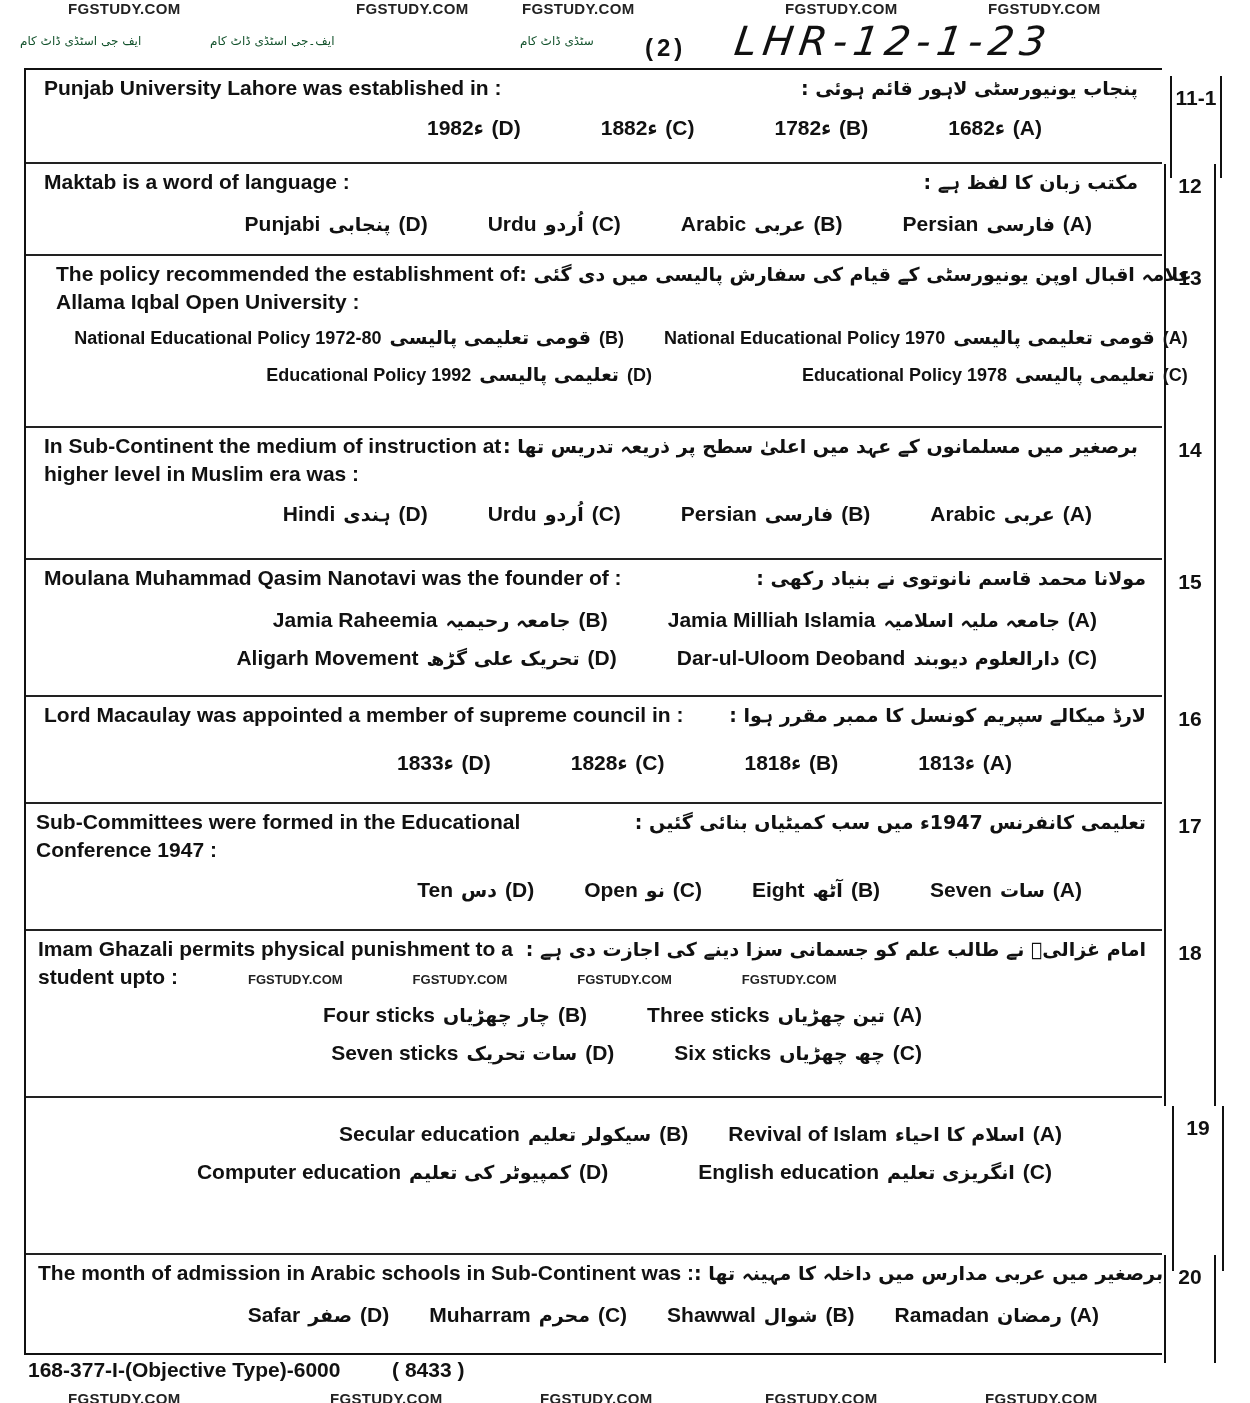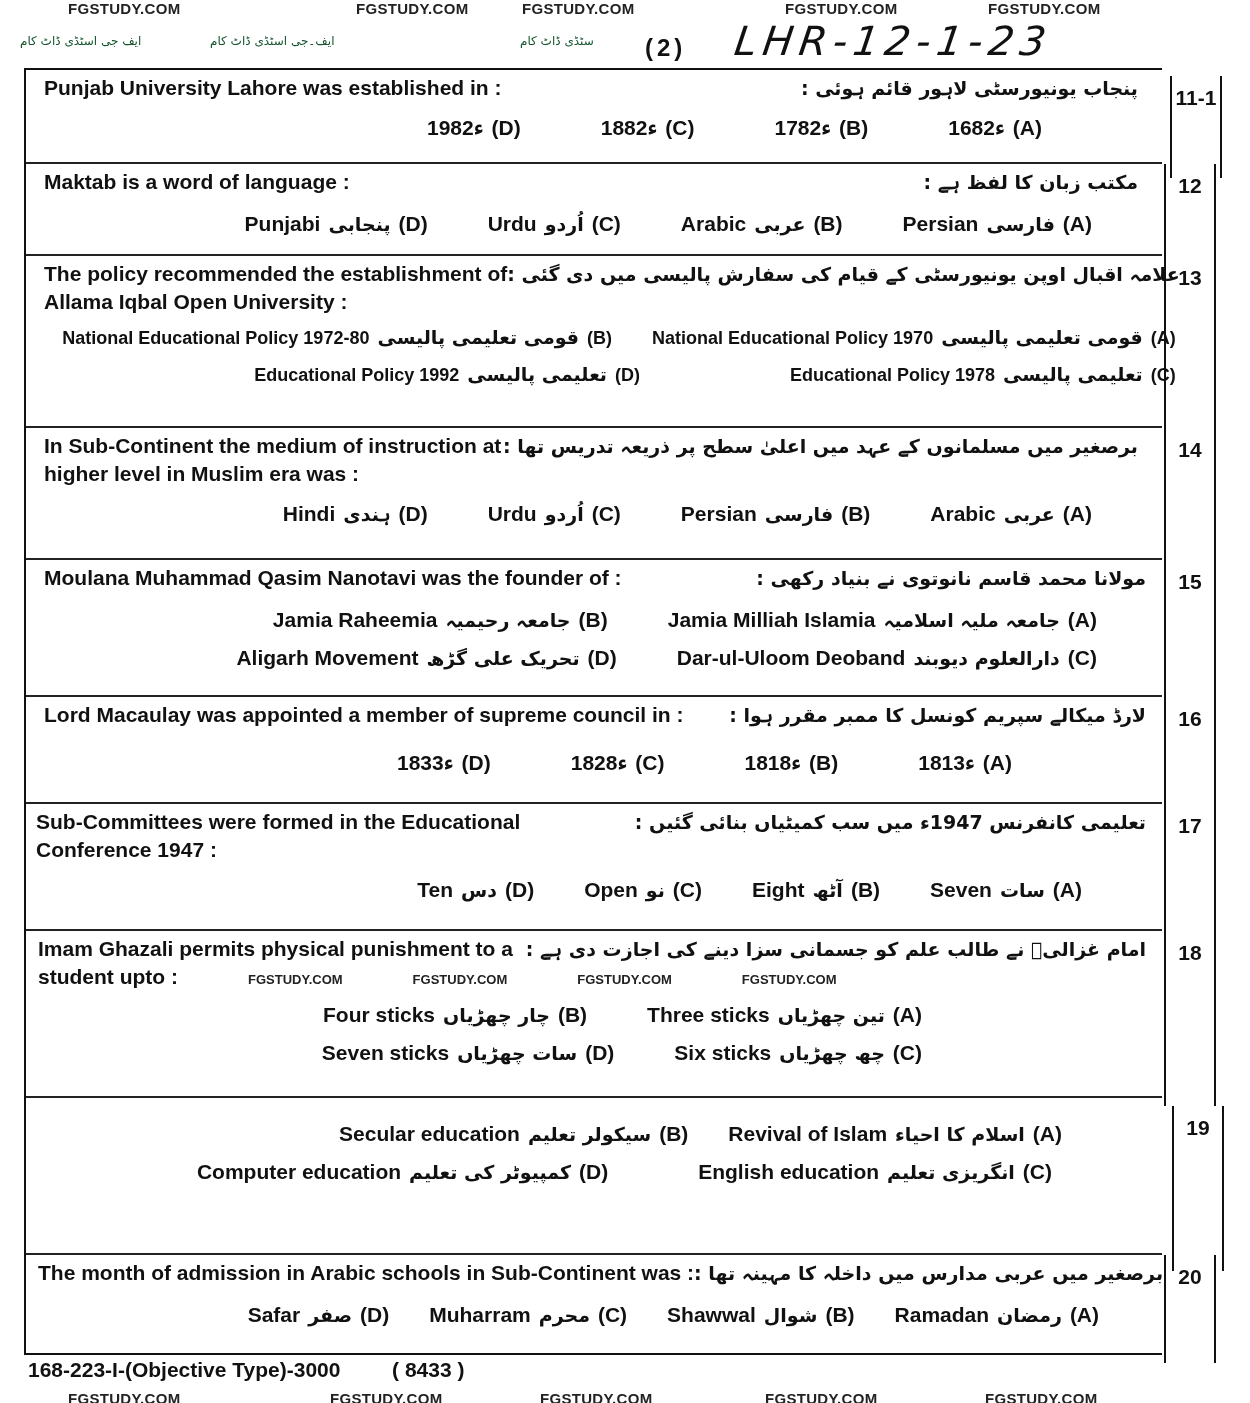--- a/index.html
+++ b/index.html
@@ -102,21 +102,21 @@
             <span class="ur urdu">پنجابی</span>
             <span>(D)</span>
           </span>
       </div>
     </div>
     <div class="qnum-outer">
         <div class="qnum" style="height:100%;margin:0;">12</div>
       </div>
   </div>
 
-  <div class="row" style="height:170px;">
+  <div class="row" style="height:170px;padding-left:12px;">
     <div class="cell" style="padding-left:18px;">
       <div class="q-line">
         <span class="q-en">The policy recommended the establishment of</span>
         <span class="q-ur urdu" style="margin-right:6px;">علامہ اقبال اوپن یونیورسٹی کے قیام کی سفارش پالیسی میں دی گئی :</span>
       </div>
       <div class="q-en2">Allama Iqbal Open University :</div>
       <div class="opts" style="padding-right:10px;gap:40px;margin-top:12px;font-size:18px;">
         <span class="opt">
             <span>National Educational Policy 1970</span>
             <span class="ur urdu">قومی تعلیمی پالیسی</span>
@@ -308,21 +308,21 @@
           </span>
       </div>
       <div class="opts" style="padding-right:230px;gap:60px;margin-top:14px;">
         <span class="opt">
             <span>Six sticks</span>
             <span class="ur urdu">چھ چھڑیاں</span>
             <span>(C)</span>
           </span>
         <span class="opt">
             <span>Seven sticks</span>
-            <span class="ur urdu">سات چھڑیاں</span>
+            <span class="ur urdu">سات تحریک</span>
             <span>(D)</span>
           </span>
       </div>
     </div>
     <div class="qnum-outer">
         <div class="qnum" style="height:100%;margin:0;">18</div>
       </div>
   </div>
 
   <div class="row" style="height:155px;">
@@ -386,21 +386,21 @@
           </span>
       </div>
     </div>
     <div class="qnum-outer">
         <div class="qnum" style="height:100%;margin:0;">20</div>
       </div>
   </div>
 </div>
 
 <div class="footer">
-  <span>168-223-I-(Objective Type)-3000</span>
+  <span>168-377-I-(Objective Type)-6000</span>
   <span style="display:inline-block;width:40px;"></span>
   <span>( 8433 )</span>
 </div>
 
 <div class="wm" style="left:68px;top:1390px;">FGSTUDY.COM</div>
 <div class="wm" style="left:330px;top:1390px;">FGSTUDY.COM</div>
 <div class="wm" style="left:540px;top:1390px;">FGSTUDY.COM</div>
 <div class="wm" style="left:765px;top:1390px;">FGSTUDY.COM</div>
 <div class="wm" style="left:985px;top:1390px;">FGSTUDY.COM</div>
 

